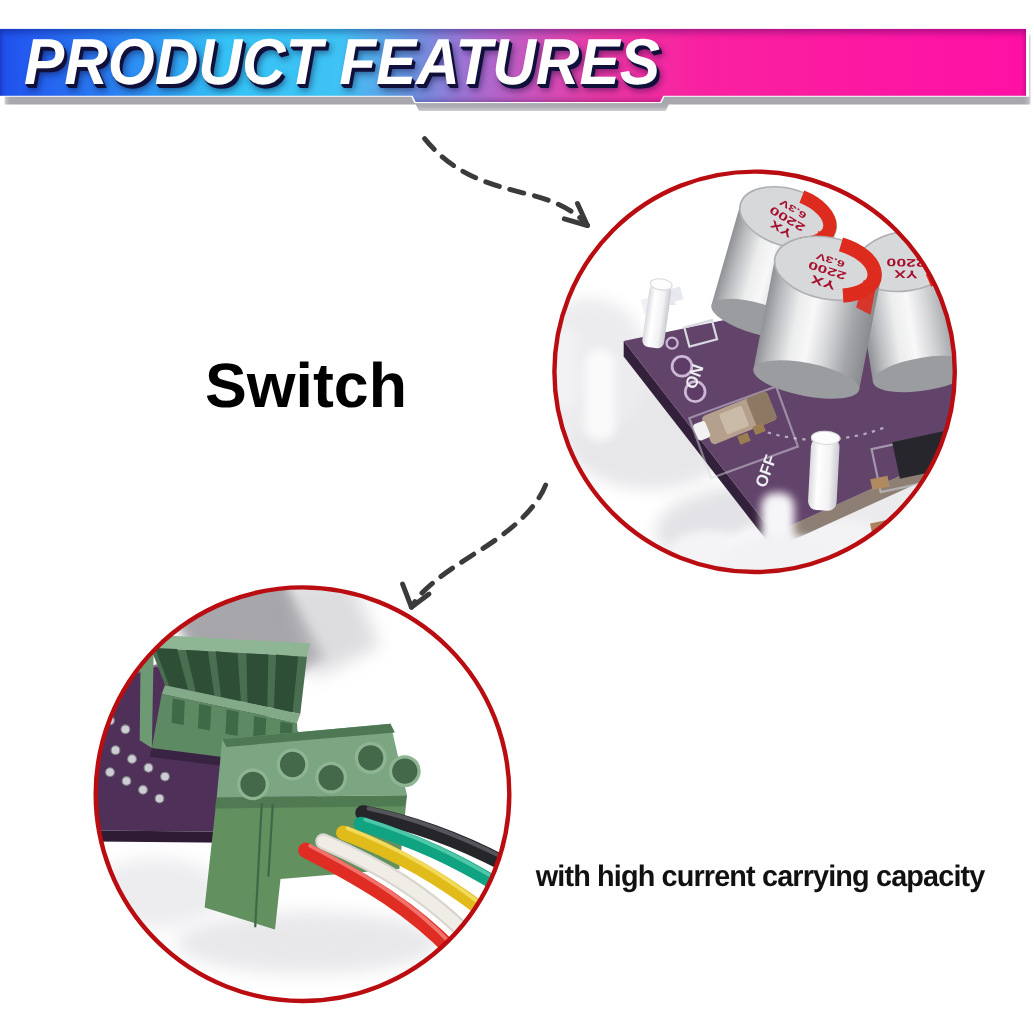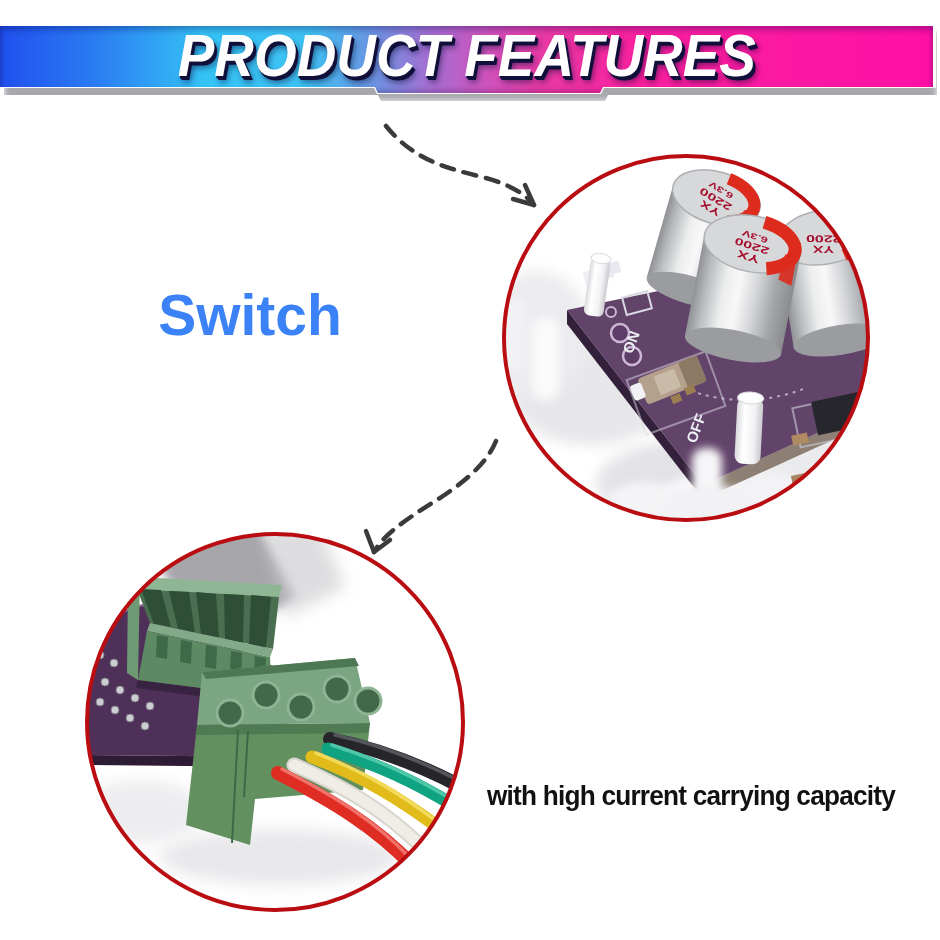--- a/index.html
+++ b/index.html
@@ -9,27 +9,27 @@
   .banner-shadow{position:absolute;left:4px;top:31px;width:933px;height:70px;background:#9e9ea5;
      clip-path:polygon(0 0,933px 0,933px 64px,604px 64px,601px 70px,377px 70px,374px 64px,0 64px);
      filter:blur(3px);opacity:.9;}
   .banner-white{position:absolute;left:0;top:24px;width:936px;height:70px;background:#ffffff;
      clip-path:polygon(0 0,936px 0,936px 64px,604px 64px,601px 70px,377px 70px,374px 64px,0 64px);}
   .banner{position:absolute;left:0;top:26px;width:933px;height:67px;
      background:linear-gradient(90deg,#2050ee 0%,#2a7bf2 10%,#35c3f6 22%,#3fc2f4 33%,
         #6b94e2 40%,#a46fd2 46%,#cd53bc 52%,#e93aa6 58%,#f9219f 68%,#ff10a5 100%);
      clip-path:polygon(0 0,933px 0,933px 61px,603px 61px,600px 67px,378px 67px,375px 61px,0 61px);
      box-shadow:inset 0 4px 6px rgba(0,0,80,.30), inset 0 -3px 5px rgba(40,0,60,.22);
-     display:flex;align-items:center;justify-content:center;}
+     display:flex;align-items:center;justify-content:flex-start;}
   .banner h1{margin:0;color:#fff;font-size:59px;font-weight:bold;font-style:italic;
      letter-spacing:0;transform:scaleX(.93) translateY(-4px);white-space:nowrap;
      text-shadow:1px 2px 0 #10103a,2px 3px 0 #10103a,3px 4px 0 #10103a,4px 6px 7px rgba(10,10,50,.55);}
   
-  .feat-title{position:absolute;color:#3b82f6;font-weight:bold;font-size:57px;line-height:1;
-     text-align:center;white-space:nowrap;}
+  .feat-title{position:absolute;color:#000000;font-weight:bold;font-size:57px;line-height:1;
+     text-align:right;white-space:nowrap;margin-top:36px;}
   .feat-sub{position:absolute;color:#111;font-weight:bold;font-size:29px;line-height:1;
      text-align:center;white-space:nowrap;}
   #switch-title{left:130px;top:287px;width:240px;}
   #switch-sub{left:130px;top:353px;width:240px;}
   #terminals-title{left:549px;top:702px;width:300px;}
   #terminals-sub{left:451px;top:783px;width:480px;font-size:27px;letter-spacing:-0.8px;
      transform:scaleX(.97);}
   .overlay{position:absolute;left:0;top:0;}
   .photo{position:absolute;}
 </style>

